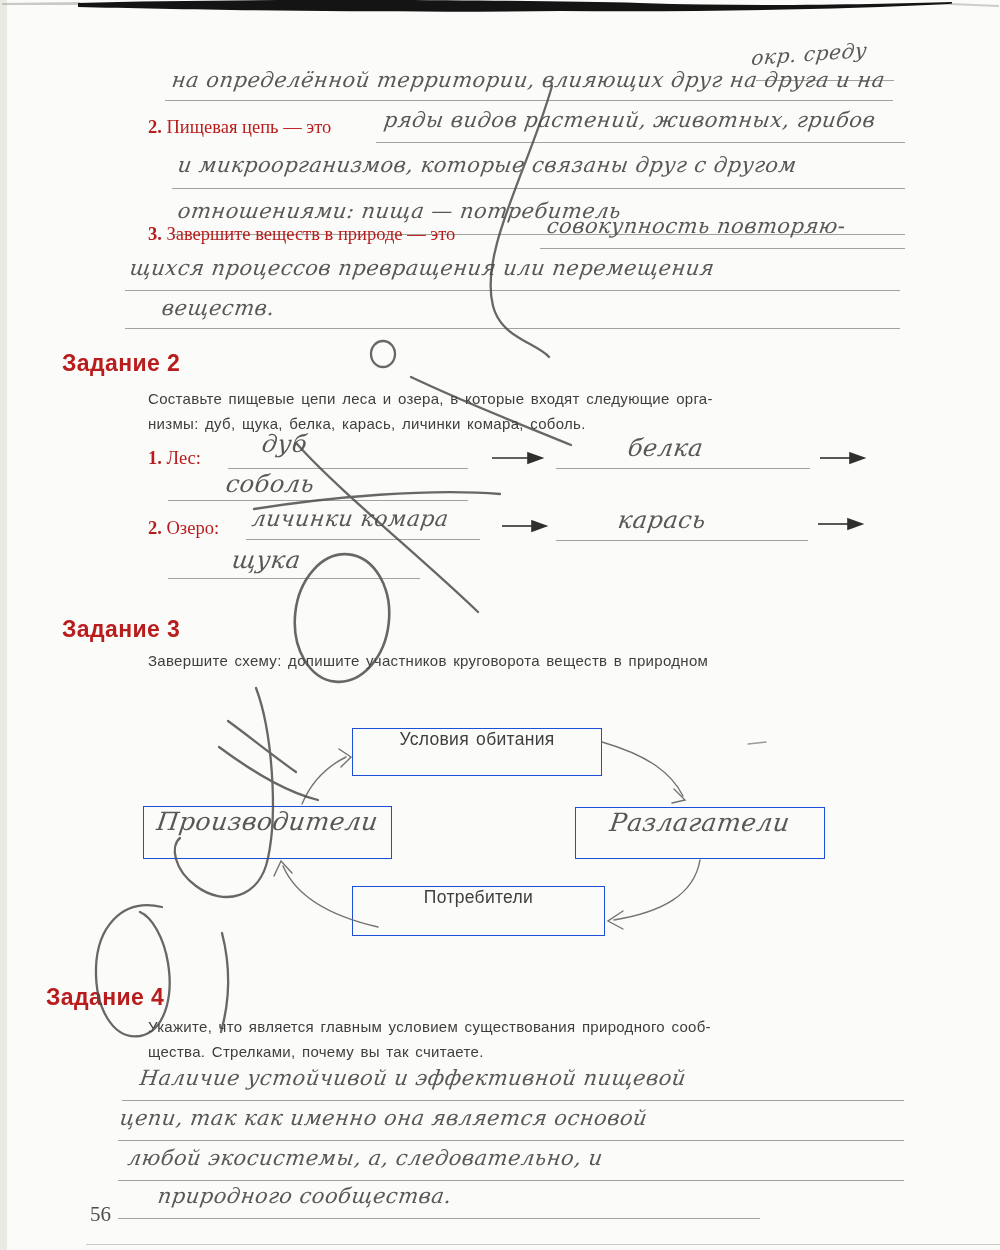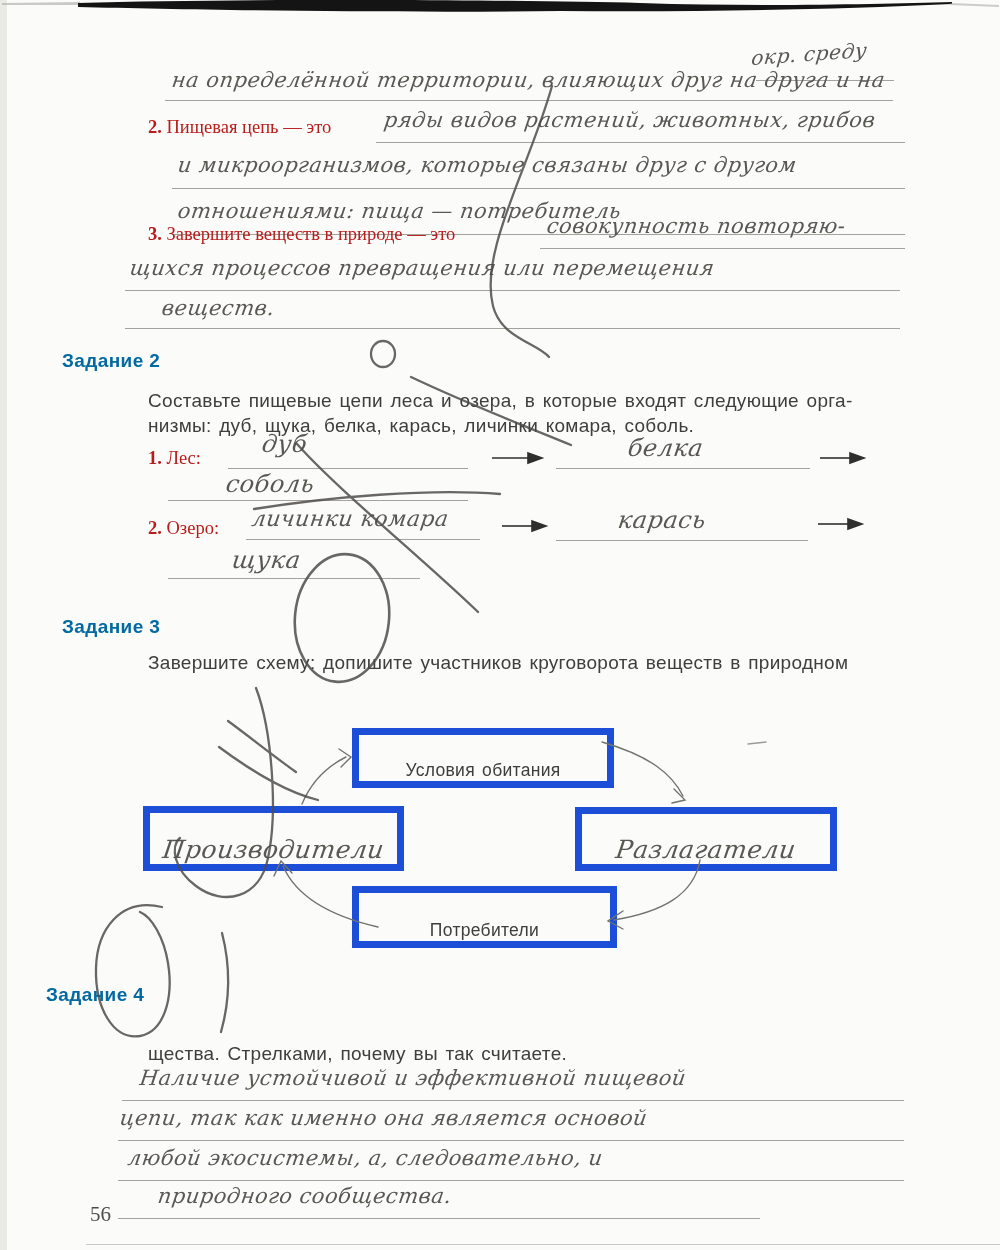--- a/index.html
+++ b/index.html
@@ -3,34 +3,34 @@
 <meta charset="utf-8">
 <style>
   html,body{margin:0;padding:0;background:#e8e8e6;}
   .page{
     position:relative;width:1000px;height:1250px;margin:0 auto;
     background:#fbfbf9;overflow:hidden;
     font-family:"Liberation Sans",sans-serif;color:#3c3c3c;
   }
   .abs{position:absolute;}
   
-  .print{font-family:"Liberation Sans",sans-serif;color:#3e3e3e;font-size:19px;letter-spacing:.3px;word-spacing:2px;white-space:nowrap;}
+  .print{font-family:"Liberation Sans",sans-serif;color:#3e3e3e;font-size:15px;letter-spacing:.3px;word-spacing:2px;white-space:nowrap;}
   .serif{font-family:"Liberation Serif",serif;color:#b91c1c;font-size:18.5px;white-space:nowrap;}
   .serif b{font-weight:bold;}
-  .heading{font-family:"Liberation Sans",sans-serif;font-weight:bold;font-size:19px;color:#0369a1;letter-spacing:.4px;white-space:nowrap;}
+  .heading{font-family:"Liberation Sans",sans-serif;font-weight:bold;font-size:23px;color:#b91c1c;letter-spacing:.4px;white-space:nowrap;}
   
   .hw{
     font-family:"DejaVu Serif",serif;font-style:italic;color:#5a5853;
     font-size:21px;white-space:nowrap;display:inline-block;transform:skewX(-8deg);
     letter-spacing:.5px;
   }
   .hw-big{font-size:24px;}
   
   .rule{border-bottom:1px solid #a3a29d;height:0;}
-  .box{border:7px solid #1d4ed8;background:transparent;display:flex;align-items:flex-end;justify-content:center;}
+  .box{border:1px solid #1d4ed8;background:transparent;display:flex;align-items:flex-start;justify-content:center;}
   .edge-left{left:0;top:0;width:7px;height:1250px;background:#e9eae3;}
   .bottom-line{left:86px;top:1244px;width:914px;height:1px;background:#c9c9c4;}
   .pagenum{font-family:"Liberation Serif",serif;font-size:21px;color:#4e4e4c;}
   svg{position:absolute;left:0;top:0;pointer-events:none;}
 </style>
 </head>
 <body>
 
 <div class="page">
 
@@ -105,20 +105,21 @@
     <span class="hw" style="font-size:25px;">Производители</span>
   </div>
   <div class="abs box" style="left:575px;top:807px;width:248px;height:50px;">
     <span class="hw" style="font-size:25px;">Разлагатели</span>
   </div>
   <div class="abs box" style="left:352px;top:886px;width:251px;height:48px;">
     <span class="print" style="font-size:17.5px;">Потребители</span>
   </div>
 
   <span class="abs heading" style="left:46px;top:984px;">Задание 4</span>
+  <span class="abs print" style="left:148px;top:1018px;">Укажите, что является главным условием существования природного сооб-</span>
   <span class="abs print" style="left:148px;top:1043px;">щества. Стрелками, почему вы так считаете.</span>
 
   <span class="abs hw" style="left:140px;top:1066px;">Наличие устойчивой и эффективной пищевой</span>
   <div class="abs rule" style="left:122px;top:1100px;width:782px;"></div>
   <span class="abs hw" style="left:120px;top:1106px;">цепи, так как именно она является основой</span>
   <div class="abs rule" style="left:118px;top:1140px;width:786px;"></div>
   <span class="abs hw" style="left:128px;top:1146px;">любой экосистемы, а, следовательно, и</span>
   <div class="abs rule" style="left:118px;top:1180px;width:786px;"></div>
   <span class="abs hw" style="left:158px;top:1184px;">природного сообщества.</span>
   <div class="abs rule" style="left:118px;top:1218px;width:642px;"></div>

